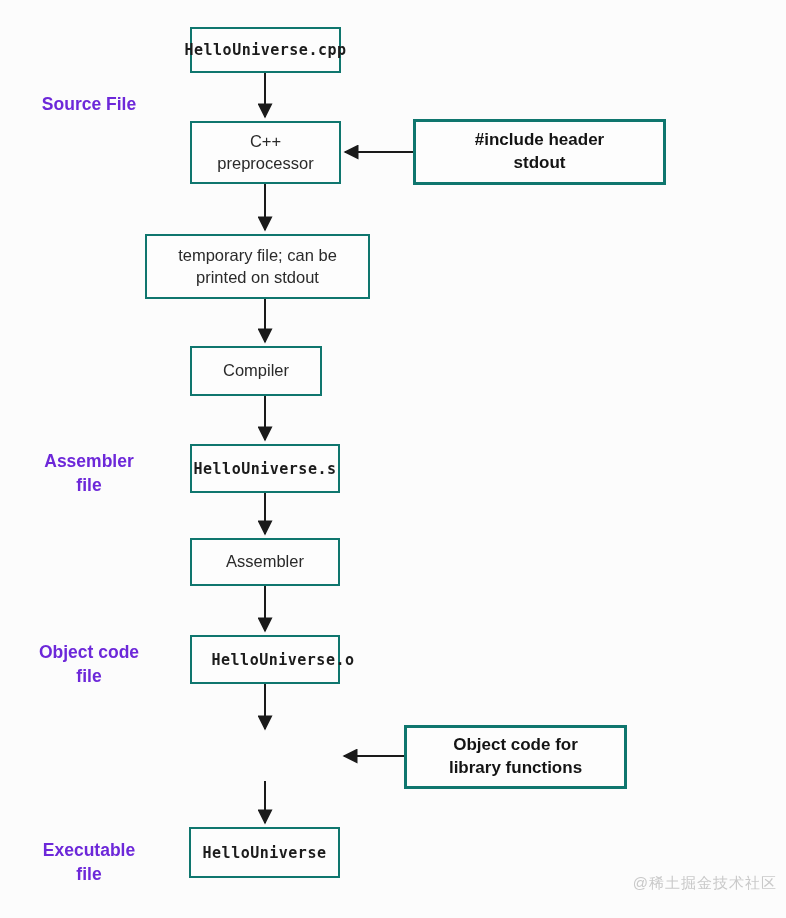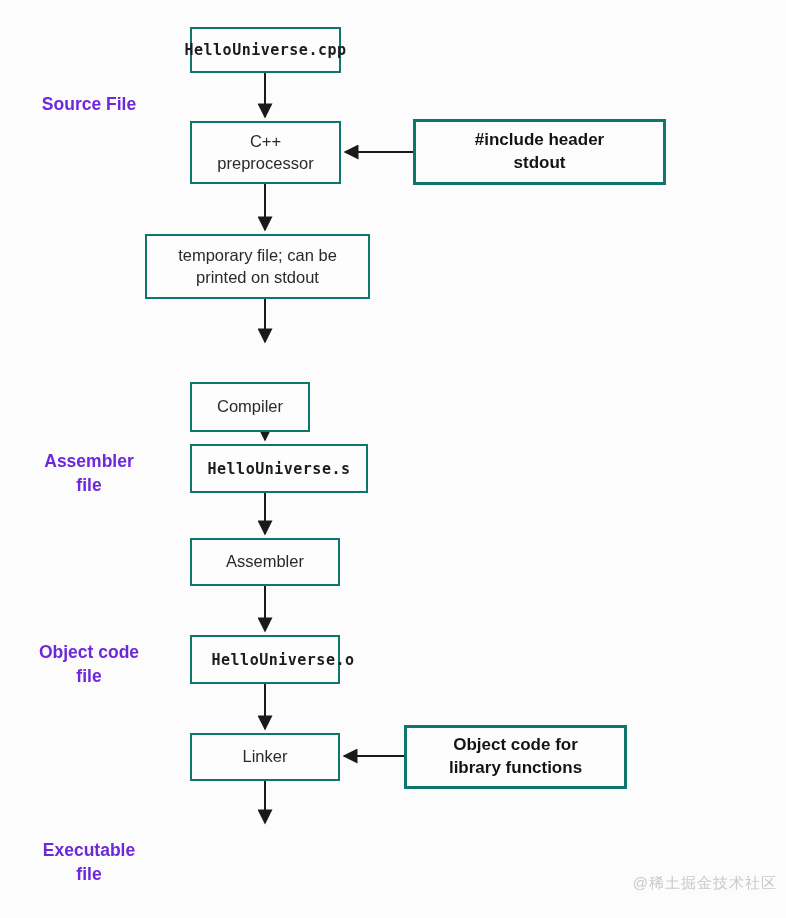--- a/index.html
+++ b/index.html
@@ -121,43 +121,43 @@
   <div class="box boldtxt thick" style="left:413px; top:119px; width:253px; height:66px;">
     <div>#include header</div>
     <div>stdout</div>
   </div>
 
   <div class="box proc" style="left:145px; top:234px; width:225px; height:65px;">
     <div>temporary file; can be</div>
     <div>printed on stdout</div>
   </div>
 
-  <div class="box proc" style="left:190px; top:346px; width:120px; height:50px;margin-top:36px;">
+  <div class="box proc" style="left:190px; top:346px; width:132px; height:50px;">
     <span>Compiler</span>
   </div>
 
-  <div class="box mono" style="left:190px; top:444px; width:178px; height:49px;">
+  <div class="box mono" style="left:190px; top:444px; width:150px; height:49px;">
     <span>HelloUniverse.s</span>
   </div>
 
   <div class="box proc" style="left:190px; top:538px; width:150px; height:48px;">
     <span>Assembler</span>
   </div>
 
   <div class="box mono" style="left:190px; top:635px; width:150px; height:49px;padding-left:36px;">
     <span>HelloUniverse.o</span>
   </div>
 
-  <div class="box proc" style="left:190px; top:733px; width:150px; height:48px;">
-    <span>Linker</span>
-  </div>
 
   <div class="box boldtxt thick" style="left:404px; top:725px; width:223px; height:64px;">
     <div>Object code for</div>
     <div>library functions</div>
   </div>
 
+  <div class="box mono" style="left:189px; top:827px; width:151px; height:51px;">
+    <span>HelloUniverse</span>
+  </div>
 
   <div class="watermark">
     <span>@稀土掘金技术社区</span>
   </div>
 
 </div>
 
 </body></html>

